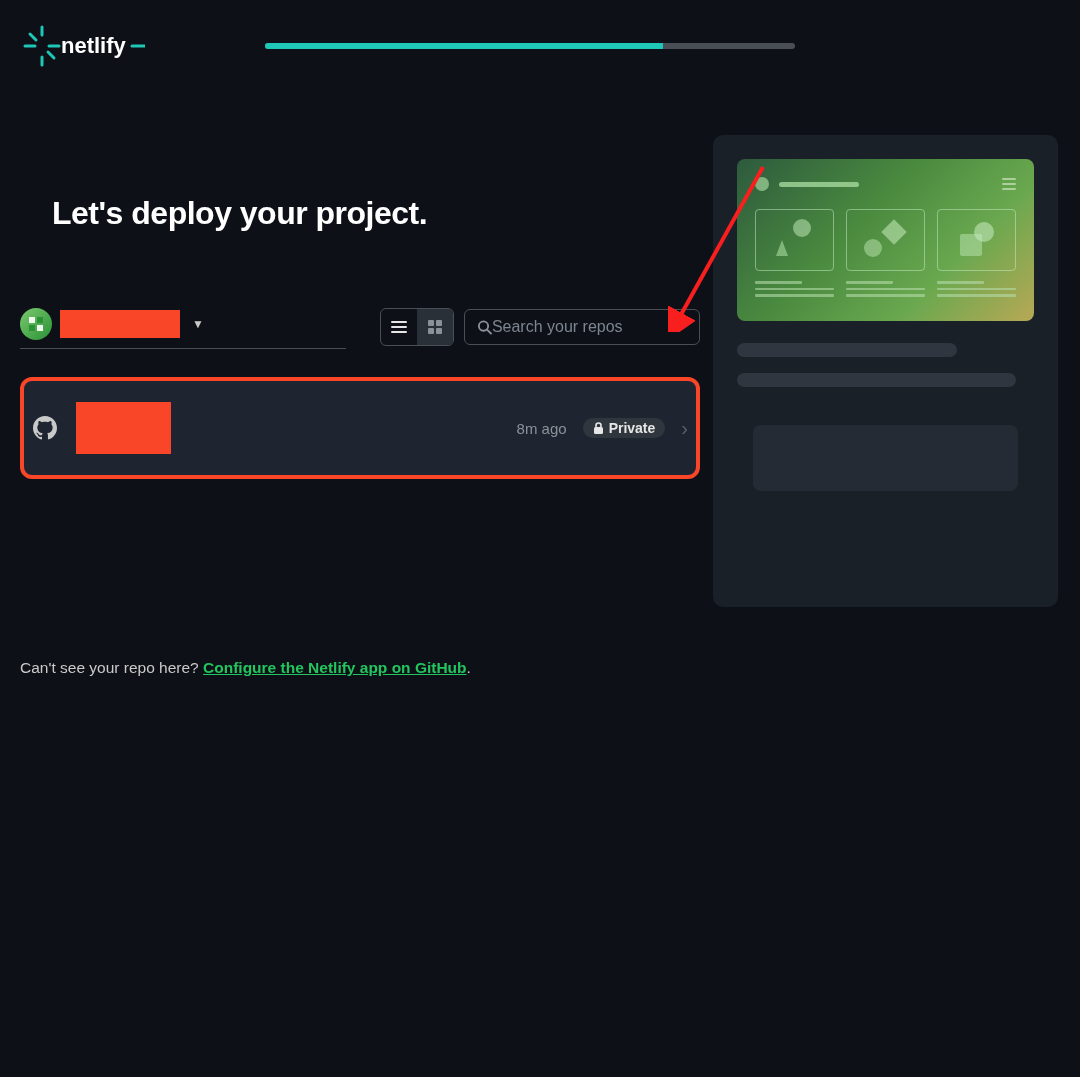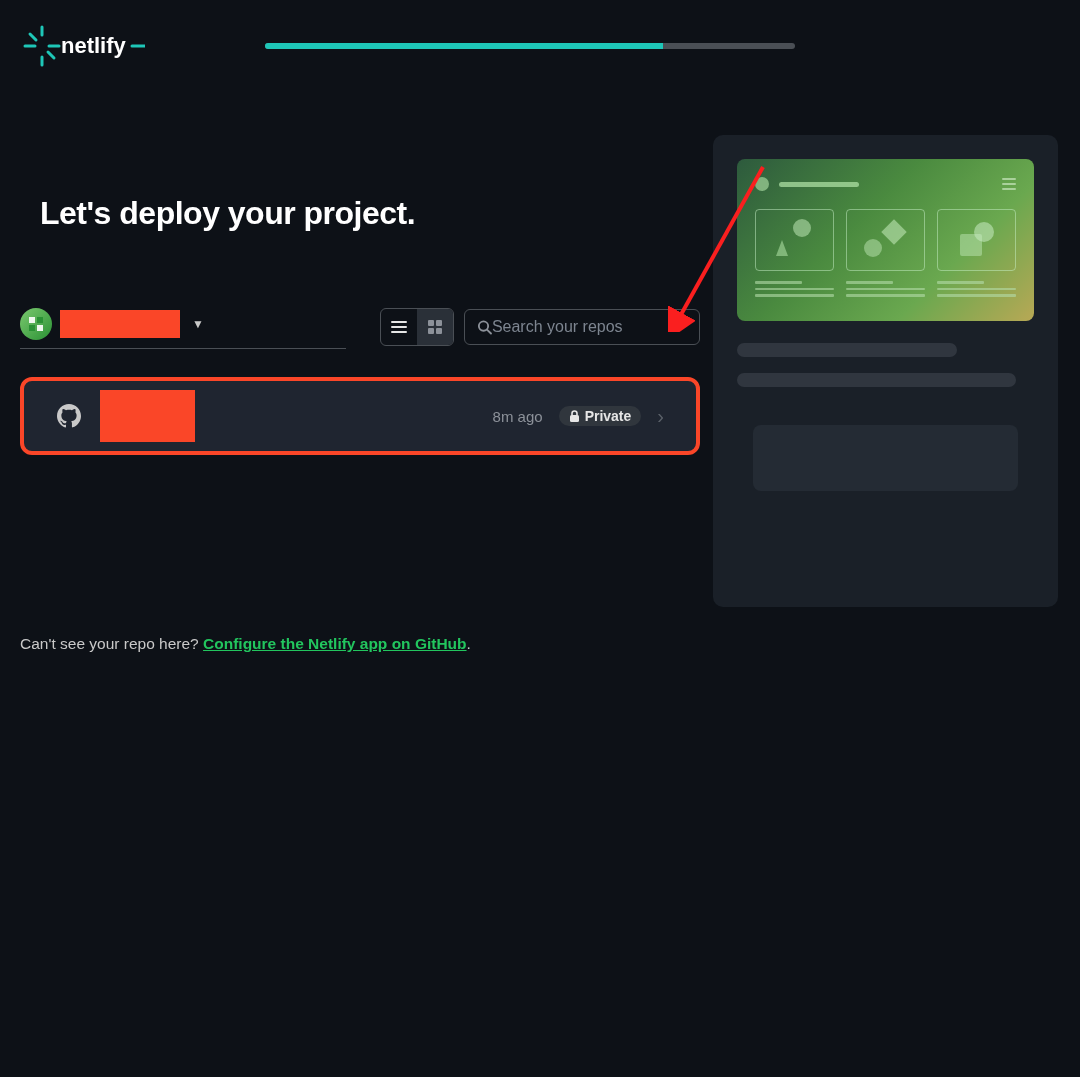--- a/index.html
+++ b/index.html
@@ -29,21 +29,21 @@
     }
     .progress-fill {
       width: 75%;
       height: 100%;
       background: #1ec7b8;
     }
     .page-title {
       font-size: 32px;
       font-weight: 800;
       color: #fff;
-      margin: 60px 0 0 20px;
+      margin: 60px 0 0 32px;
       letter-spacing: -0.5px;
     }
     .left-col {
       position: absolute;
       left: 20px;
       top: 135px;
       width: 680px;
     }
     .controls-row {
       display: flex;
@@ -102,24 +102,24 @@
       font-size: 16px;
       width: 100%;
     }
     .search-input::placeholder { color: #7d8590; }
 
     .repo-card {
       margin-top: 28px;
       background: #1f2530;
       border: 4px solid #fa4628;
       border-radius: 12px;
-      height: 78px;
-      display: flex;
-      align-items: center;
-      padding: 0 32px;
+      height: 102px;
+      display: flex;
+      align-items: center;
+      padding: 0 8px;
       gap: 18px;
     }
     .gh-icon {
       width: 26px; height: 26px;
       display: flex; align-items: center; justify-content: center;
     }
     .repo-redact {
       width: 95px; height: 52px;
       background: #fa4628;
     }

